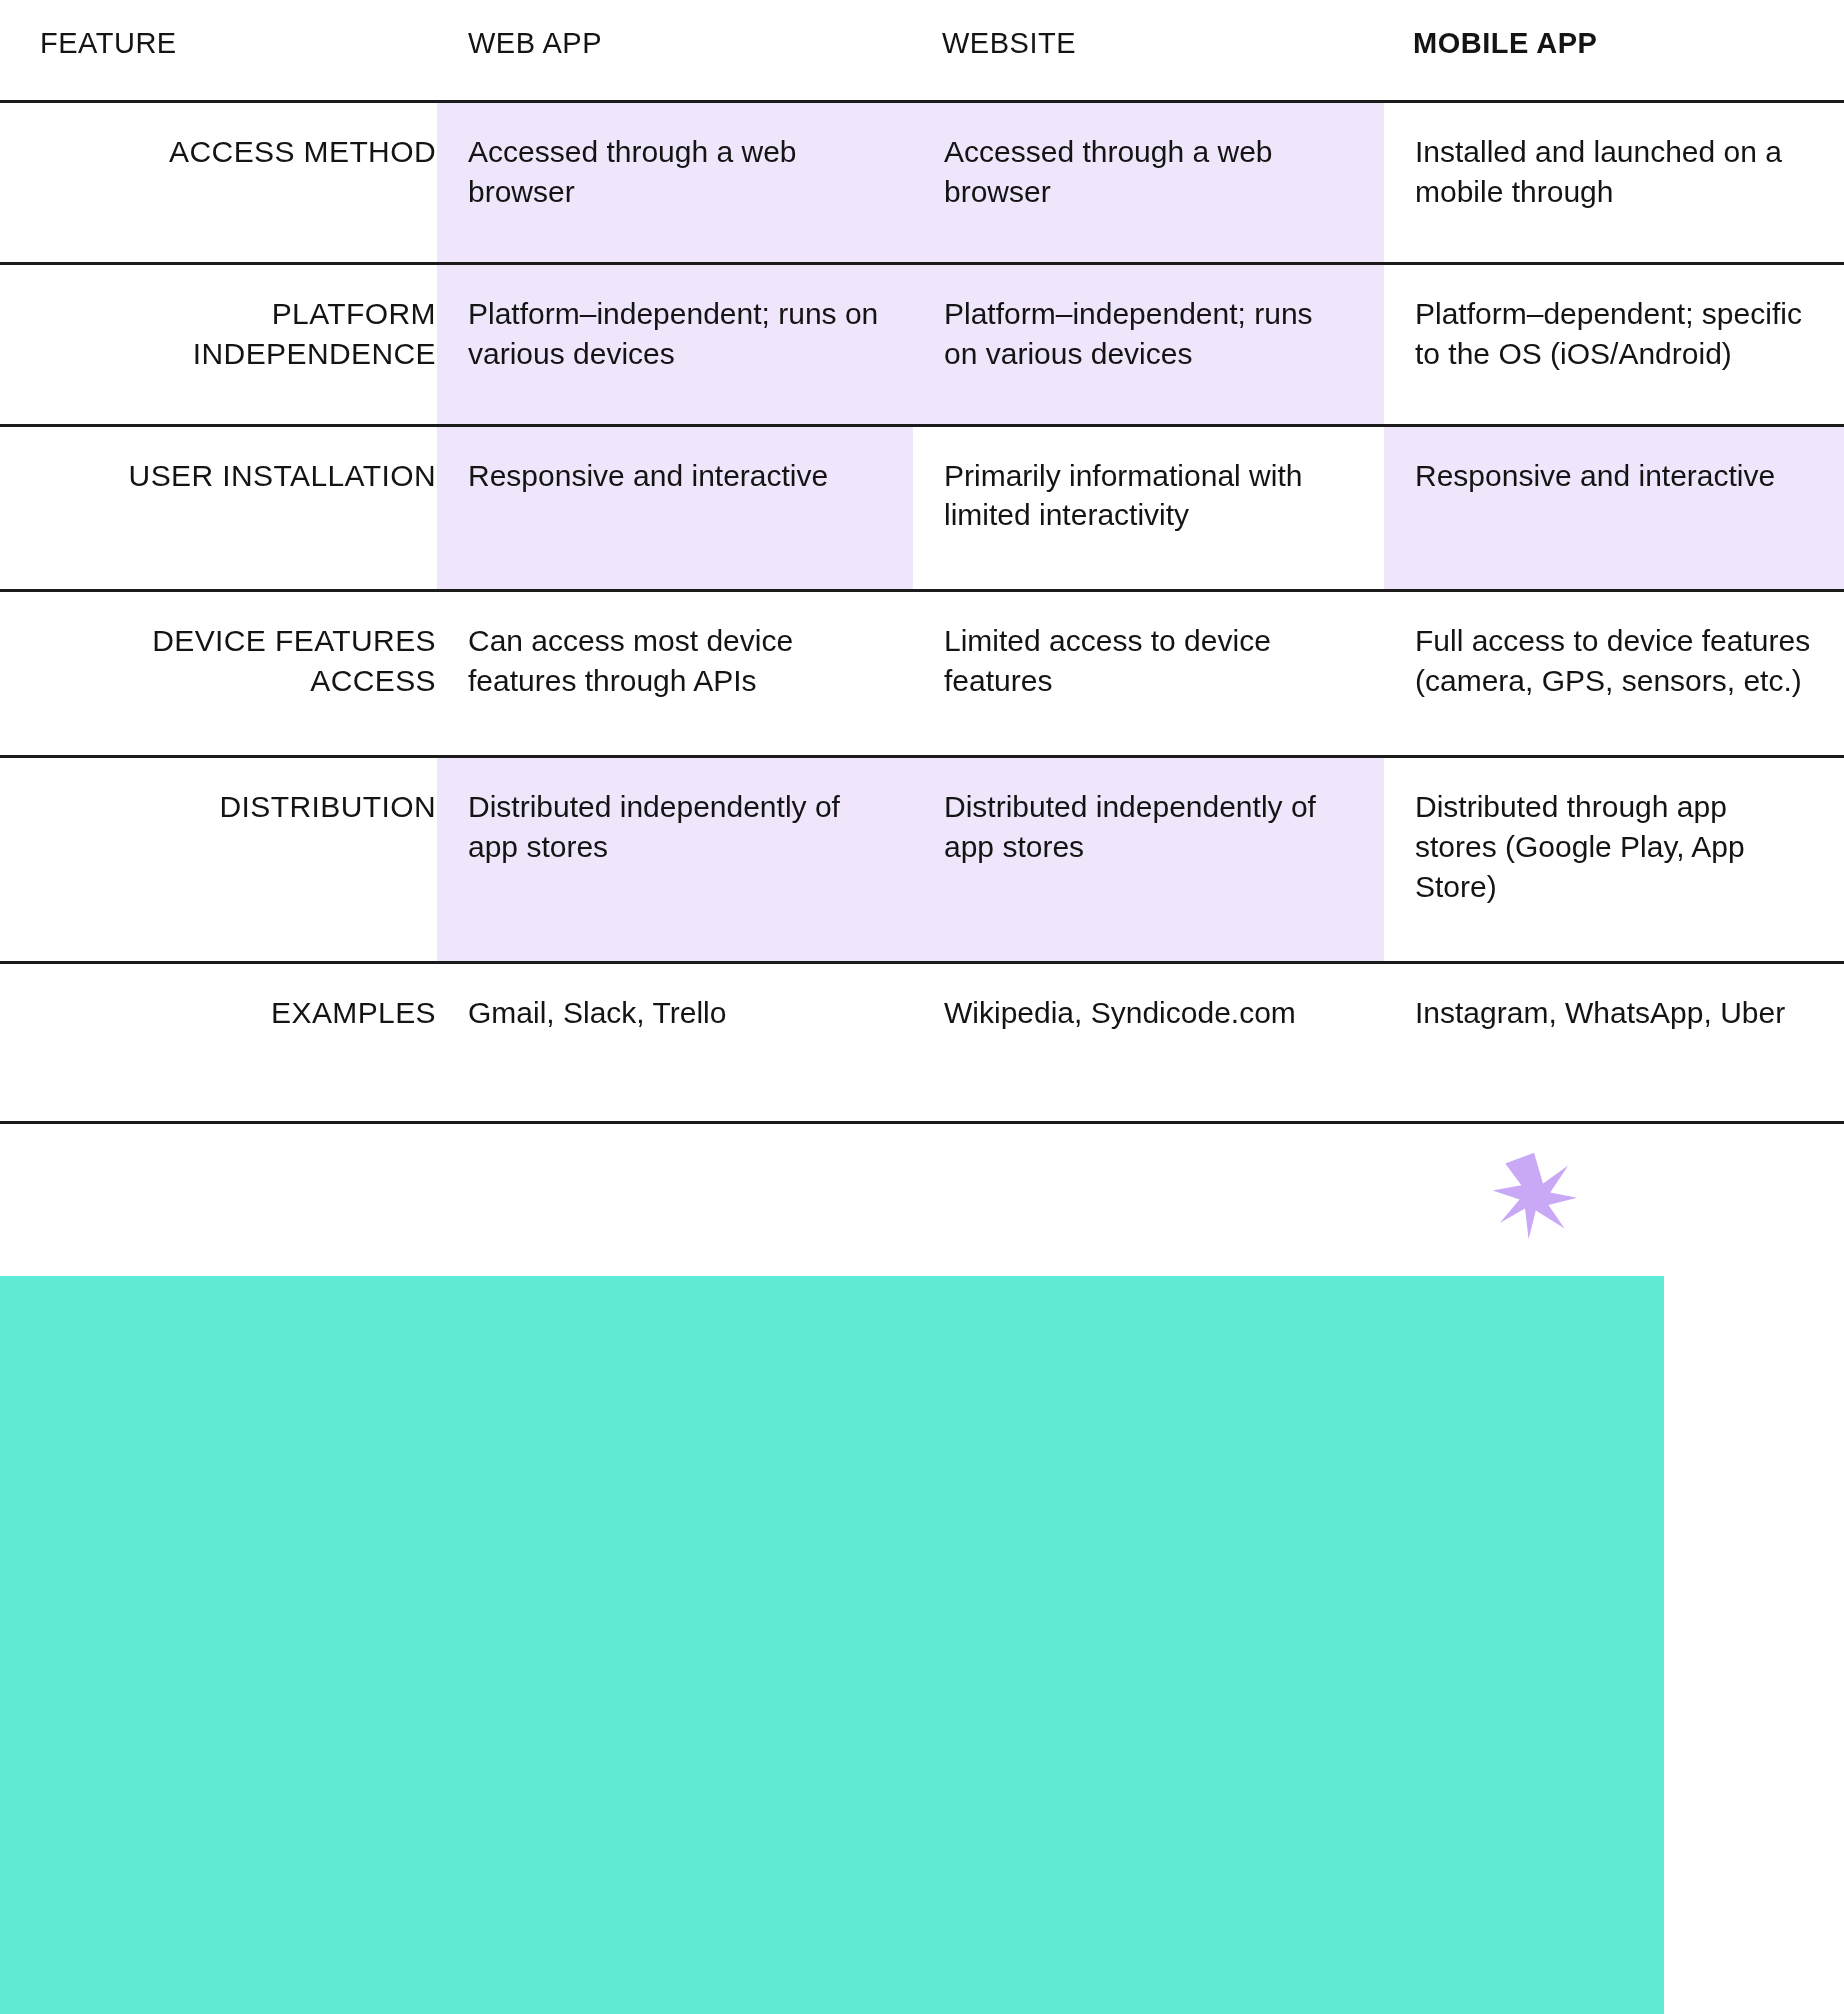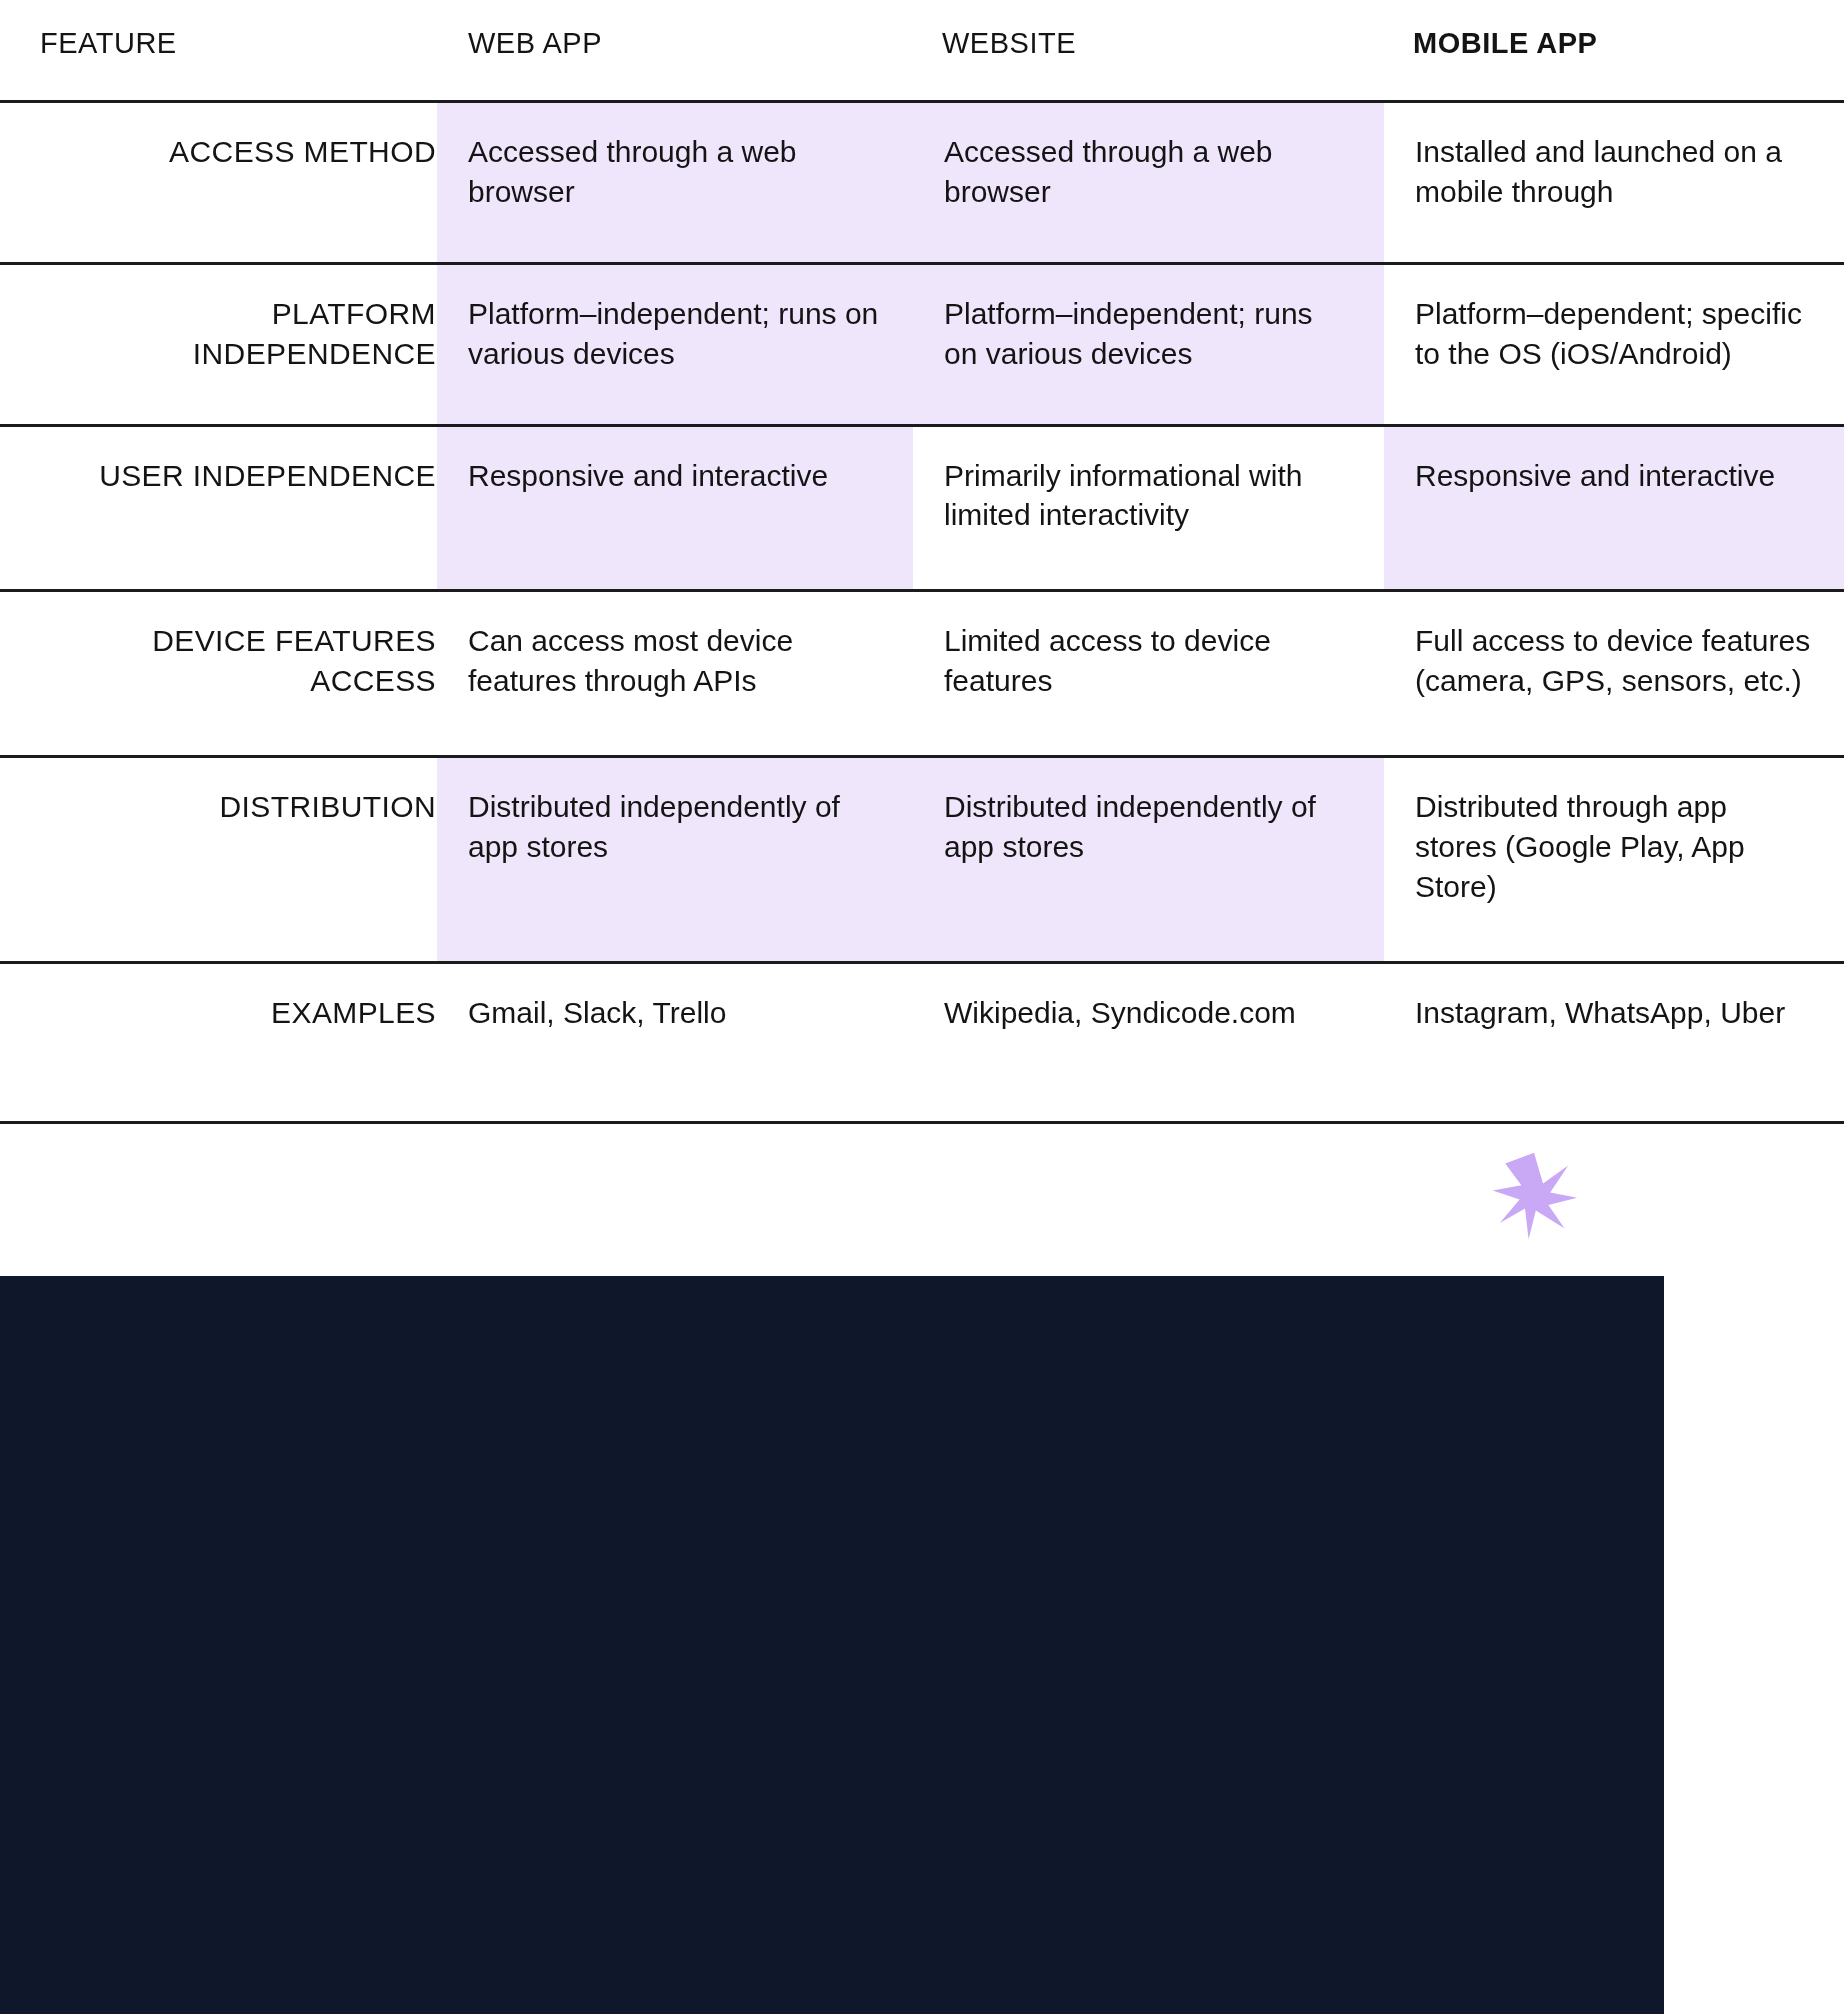--- a/index.html
+++ b/index.html
@@ -12,21 +12,21 @@
     height: 2015px;
     font-family: "Liberation Sans", sans-serif;
     color: #141414;
     overflow: hidden;
   }
 
   .sheet {
     position: relative;
     width: 1664px;
     height: 2015px;
-    background: #0f172a;
+    background: #5eead4;
   }
 
   
   .cmp-table {
     width: 1845px;
     border-collapse: collapse;
     table-layout: fixed;
   }
 
   .cmp-table col.c-feature { width: 437px; }
@@ -126,21 +126,21 @@
           <td class="value-cell">Installed and launched on a mobile through</td>
         </tr>
         <tr class="row-platform">
           <td class="feature-cell">PLATFORM
 INDEPENDENCE</td>
           <td class="value-cell hl">Platform–independent; runs on various devices</td>
           <td class="value-cell hl">Platform–independent; runs on various devices</td>
           <td class="value-cell">Platform–dependent; specific to the OS (iOS/Android)</td>
         </tr>
         <tr>
-          <td class="feature-cell">USER INDEPENDENCE</td>
+          <td class="feature-cell">USER INSTALLATION</td>
           <td class="value-cell hl">Responsive and interactive</td>
           <td class="value-cell">Primarily informational with limited interactivity</td>
           <td class="value-cell hl">Responsive and interactive</td>
         </tr>
         <tr>
           <td class="feature-cell">DEVICE FEATURES
 ACCESS</td>
           <td class="value-cell">Can access most device features through APIs</td>
           <td class="value-cell">Limited access to device features</td>
           <td class="value-cell">Full access to device features (camera, GPS, sensors, etc.)</td>

